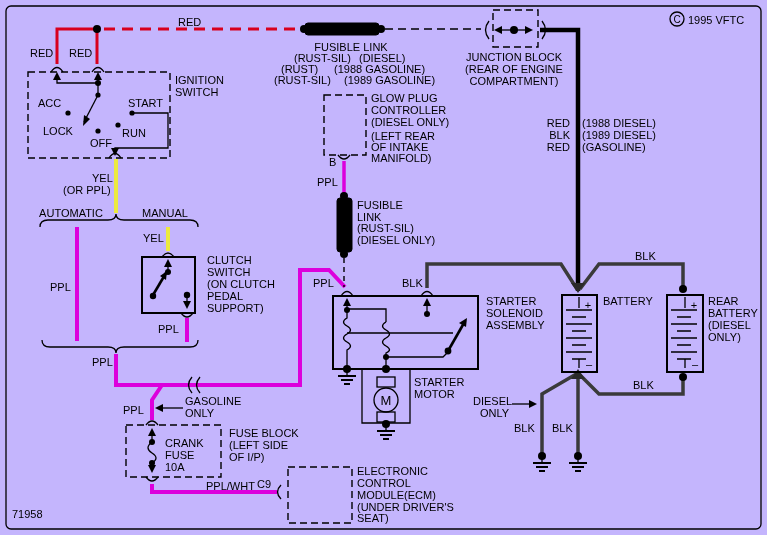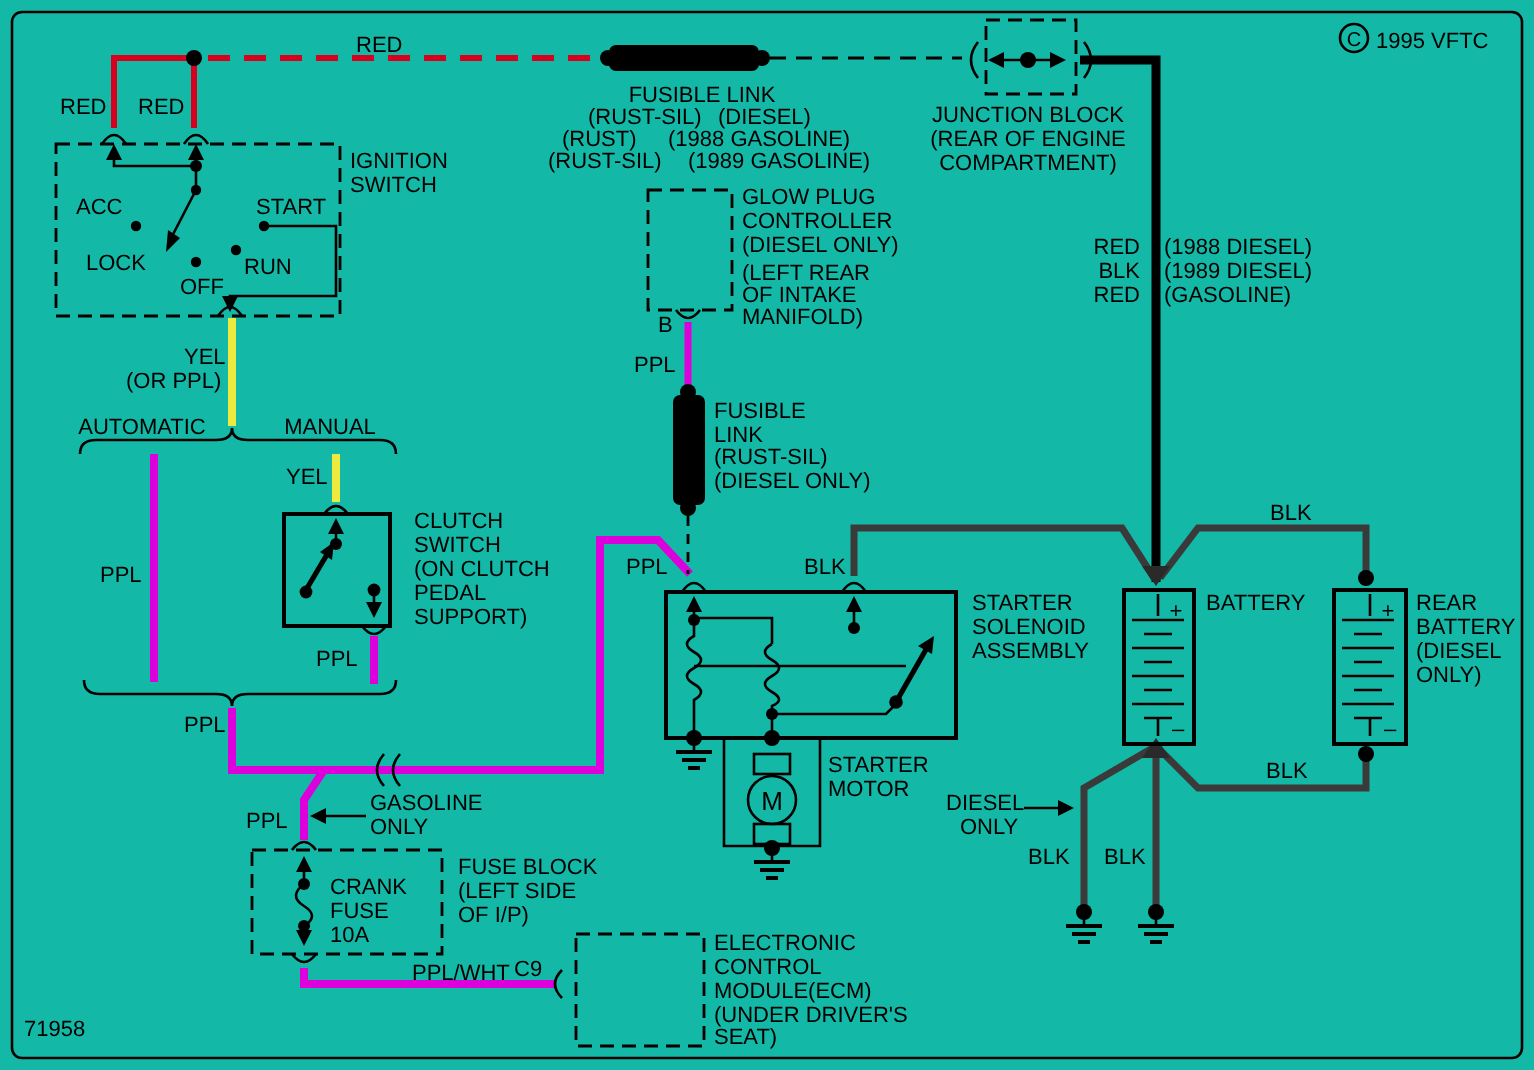--- a/index.html
+++ b/index.html
@@ -1,19 +1,19 @@
 <!DOCTYPE html>
 <html style="--red: #d8001d; --yellow: #ece93f; --magenta: #dc00dc; --blk: #3a3a3a;"><head>
 <meta charset="utf-8">
 <style>
   :root{
     --red:#d8001d; --yellow:#ece93f; --magenta:#dc00dc; --blk:#3a3a3a;
   }
   html,body{margin:0;padding:0;background:#fff;}
-  .stage{width:767px;height:535px;position:relative;background:#14b8a6;}
+  .stage{width:767px;height:535px;position:relative;background:#c4b5fd;}
   svg{display:block;}
   svg text{
     font-family:"Liberation Sans","DejaVu Sans",sans-serif;
     font-size:11px; fill:#000;
   }
   .ctr{text-anchor:middle;}
   .end{text-anchor:end;}
   .big{font-size:13px;}
   .w-red{stroke:var(--red);stroke-width:3;fill:none;}
   .w-red-d{stroke:var(--red);stroke-width:3;fill:none;stroke-dasharray:11 7;}

